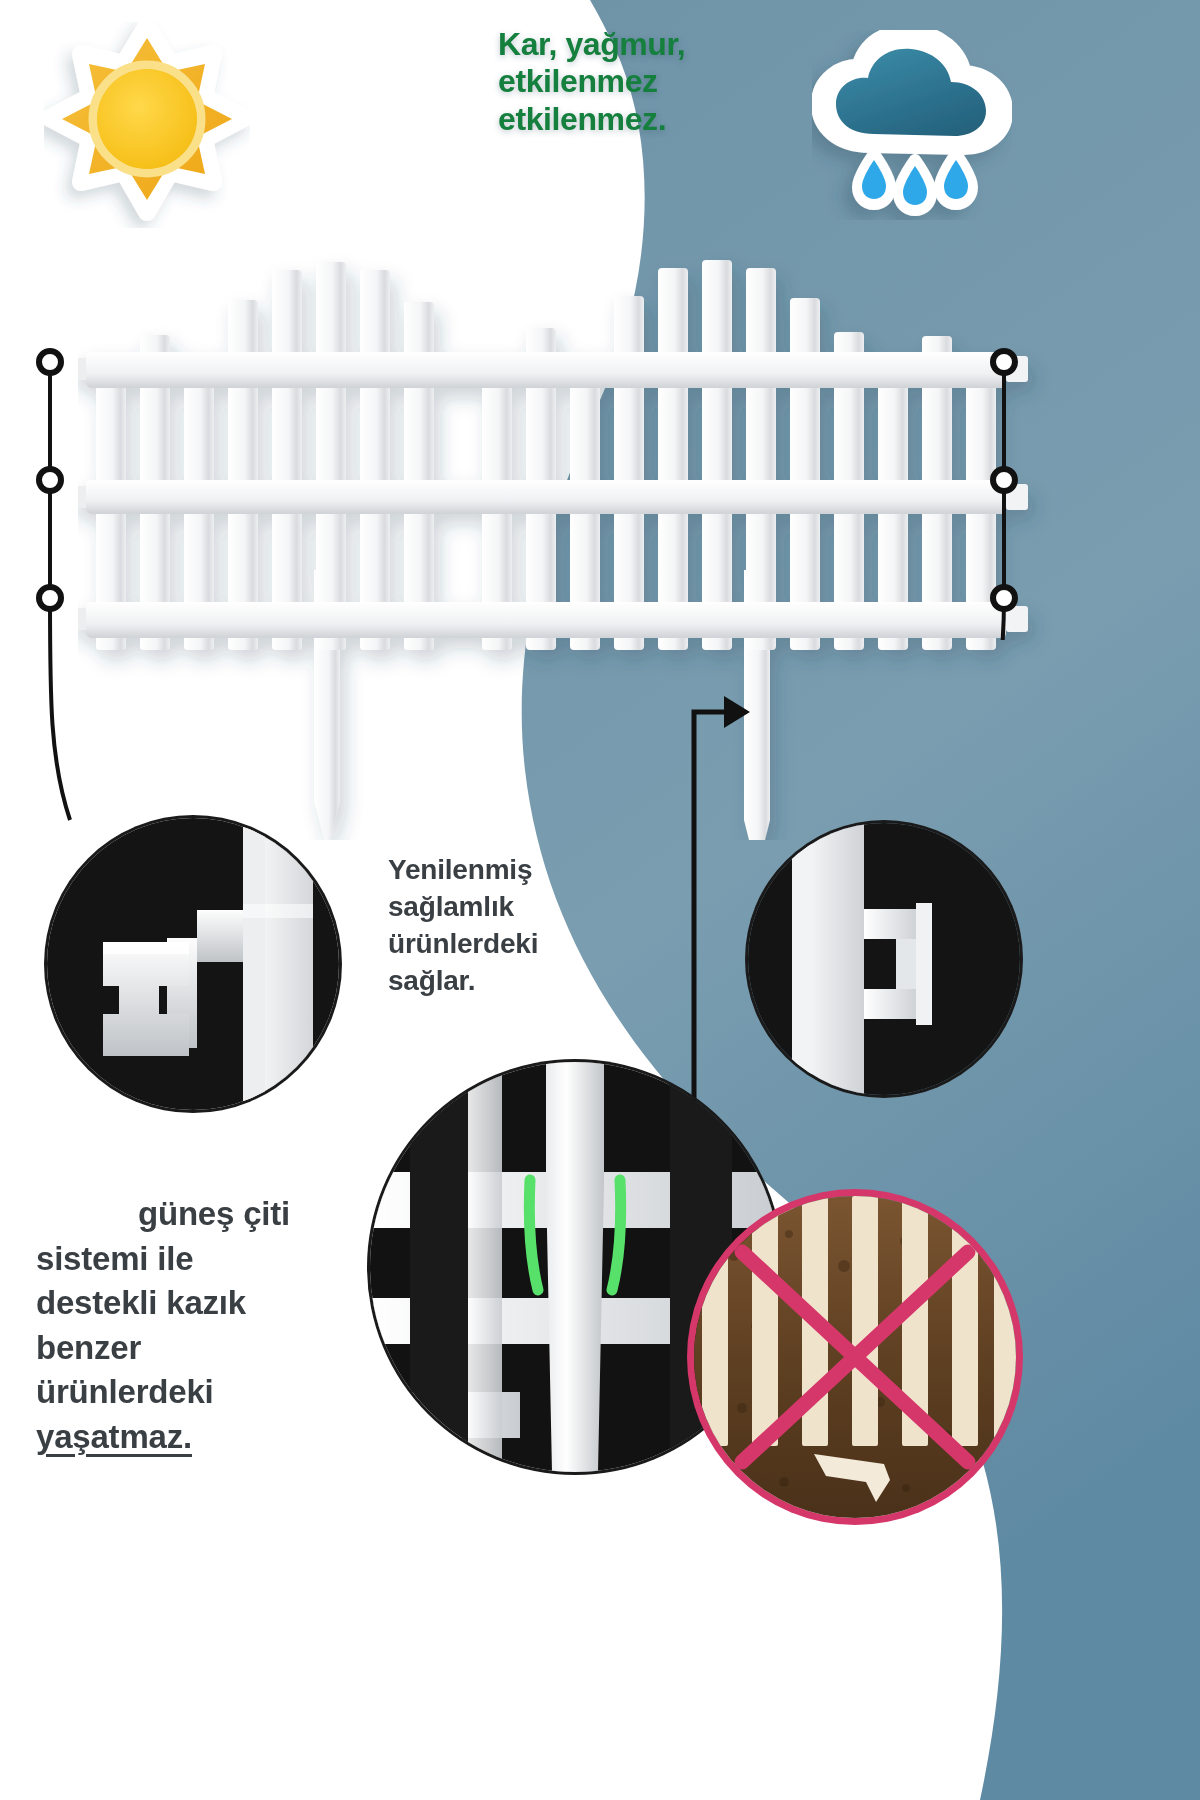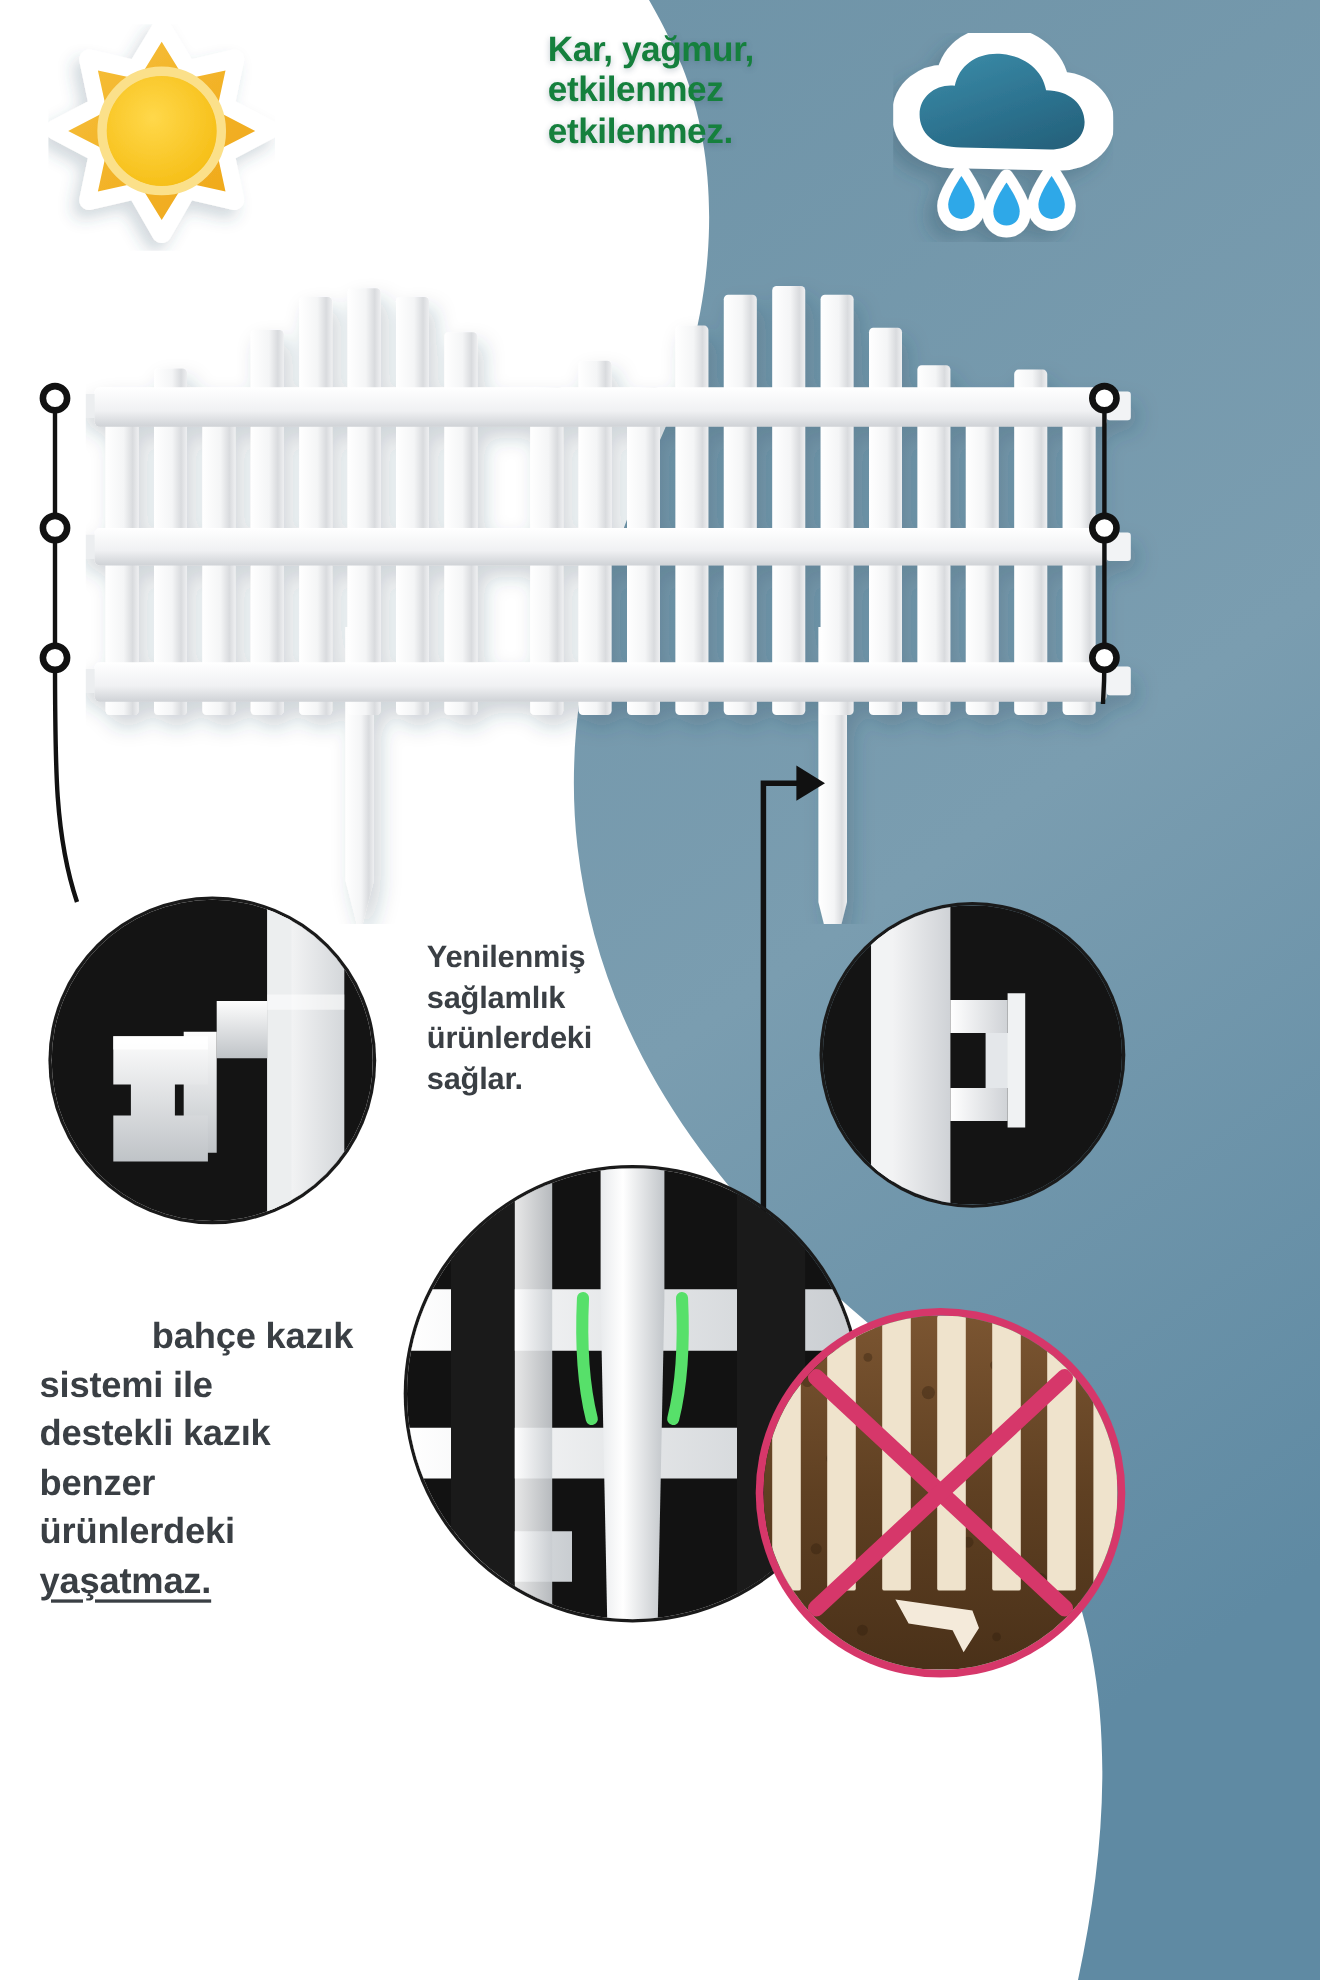--- a/index.html
+++ b/index.html
@@ -388,19 +388,19 @@
 </div>
 
 <div id="text-connection" class="body-text">
   <span class="ln">Yenilenmiş</span>
   <span class="ln">sağlamlık</span>
   <span class="ln">ürünlerdeki</span>
   <span class="ln">sağlar.</span>
 </div>
 
 <div id="text-stake" class="body-text">
-  <span class="ln indent">bahçe kazık</span>
+  <span class="ln indent">güneş çiti</span>
   <span class="ln">sistemi ile</span>
   <span class="ln">destekli kazık</span>
   <span class="ln">benzer</span>
   <span class="ln">ürünlerdeki</span>
   <span class="ln ul">yaşatmaz.</span>
 </div>
 
 </body></html>

